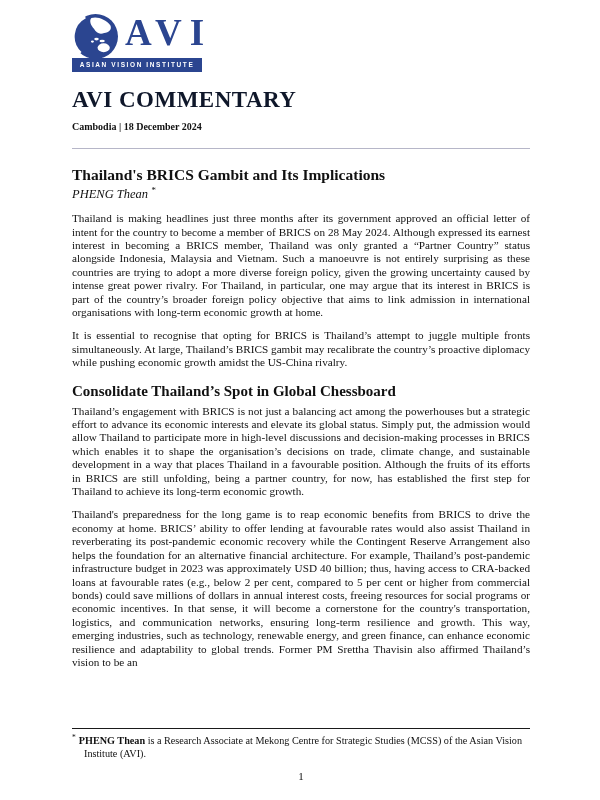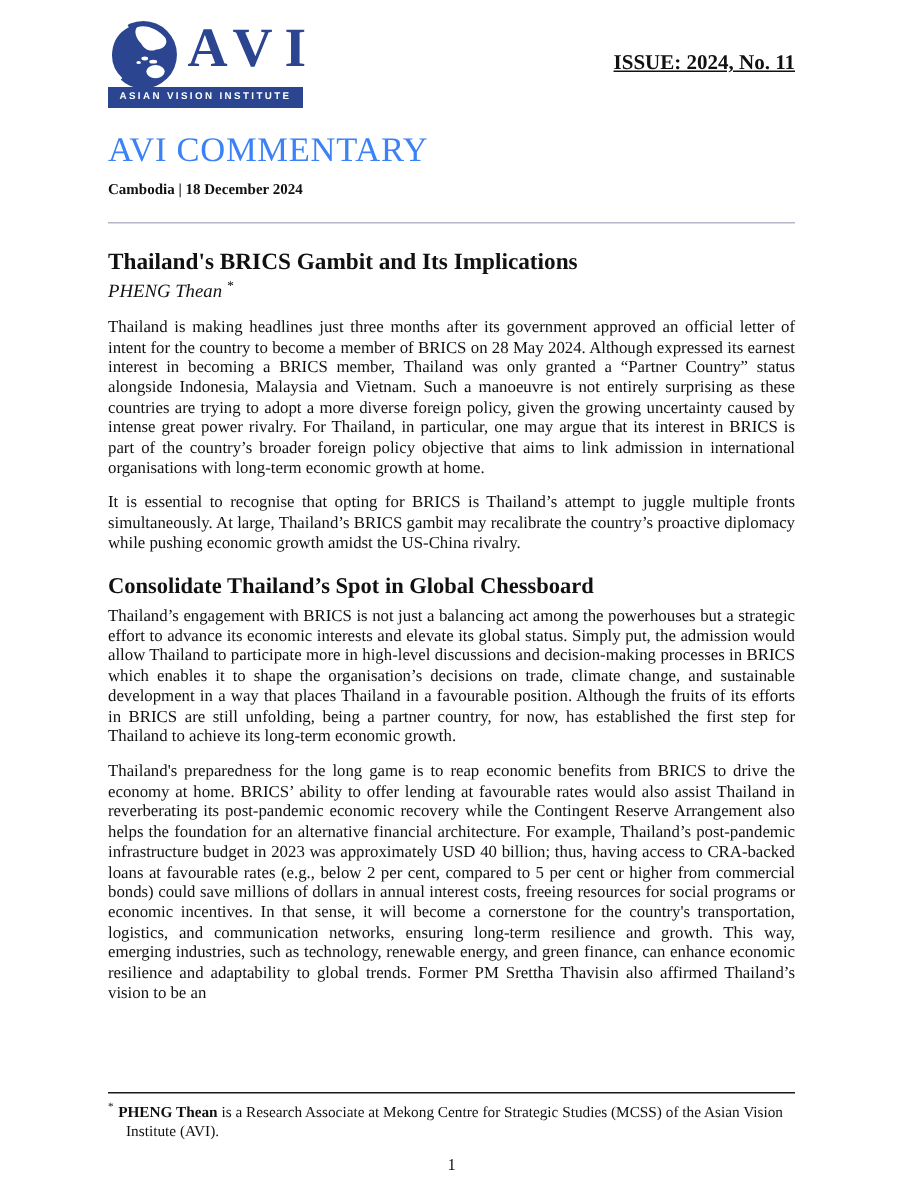--- a/index.html
+++ b/index.html
@@ -8,43 +8,43 @@
     width: 600px; height: 800px;
     background: #ffffff;
     font-family: "Liberation Serif", serif;
     color: #111;
     position: relative;
     padding: 10px 70px 0 72px;
     overflow: hidden;
   }
 
   
-  .header-row { display: flex; justify-content: space-between; align-items: flex-start; text-decoration: underline; }
+  .header-row { display: flex; justify-content: space-between; align-items: flex-start; }
   .logo { position: relative; width: 220px; height: 62px; }
   .logo-globe { position: absolute; left: 0; top: 3px; }
   .logo-acronym {
     position: absolute; left: 53px; top: 1px;
     font-size: 37px; font-weight: bold; letter-spacing: 8px;
     color: #2b4590; font-family: "Liberation Serif", serif;
   }
   .logo-banner {
     position: absolute; left: 0; top: 48px;
     width: 130px; height: 14px;
     background: #2b4590; color: #ffffff;
     font-family: "Liberation Sans", sans-serif;
     font-size: 6.5px; font-weight: bold; letter-spacing: 1.6px;
     text-align: center; line-height: 14px;
     white-space: nowrap;
   }
   .issue-label { margin-top: 25px; font-size: 14px; font-weight: bold; white-space: nowrap; }
 
   .series-title {
     margin-top: 15px;
-    font-size: 23px; font-weight: normal; letter-spacing: 0.5px;
-    color: #3b82f6;
+    font-size: 23px; font-weight: bold; letter-spacing: 0.5px;
+    color: #0f172a;
   }
   .dateline { margin-top: 8px; font-size: 10px; font-weight: bold; }
   .header-rule { border: none; border-top: 1px solid #b6b6c8; margin-top: 16px; }
 
   
   .article-title { margin-top: 17px; font-size: 15.5px; font-weight: bold; }
   .author-line { margin-top: 1px; font-size: 12.5px; font-style: italic; }
   .author-line sup { font-size: 9px; margin-left: 3px; }
 
   .para {
@@ -84,21 +84,20 @@
           <path d="M19,5 C25,3 33,6.5 37.5,12 C39.5,16 36,19.5 31.5,19.5 C27.5,21.5 23.5,19.5 21.5,15.5 C18.5,12.5 16.5,7.5 19,5 Z" fill="#ffffff"></path>
           <ellipse cx="24" cy="25.5" rx="2.2" ry="1.3" fill="#ffffff"></ellipse>
           <ellipse cx="29.5" cy="27.5" rx="2.6" ry="1.2" fill="#ffffff"></ellipse>
           <ellipse cx="20" cy="28" rx="1.5" ry="1" fill="#ffffff"></ellipse>
           <ellipse cx="31" cy="34" rx="6" ry="4.3" fill="#ffffff"></ellipse>
         </svg>
       </span>
       <span class="logo-acronym">AVI</span>
       <span class="logo-banner">ASIAN VISION INSTITUTE</span>
     </div>
-    <div class="issue-label">ISSUE: 2024, No. 11</div>
   </div>
 
   <div class="series-title">AVI COMMENTARY</div>
   <div class="dateline">Cambodia | 18 December 2024</div>
   <hr class="header-rule">
 
   <div class="article-title">Thailand's BRICS Gambit and Its Implications</div>
   <div class="author-line">
     <span>PHENG Thean</span><sup>*</sup>
   </div>

